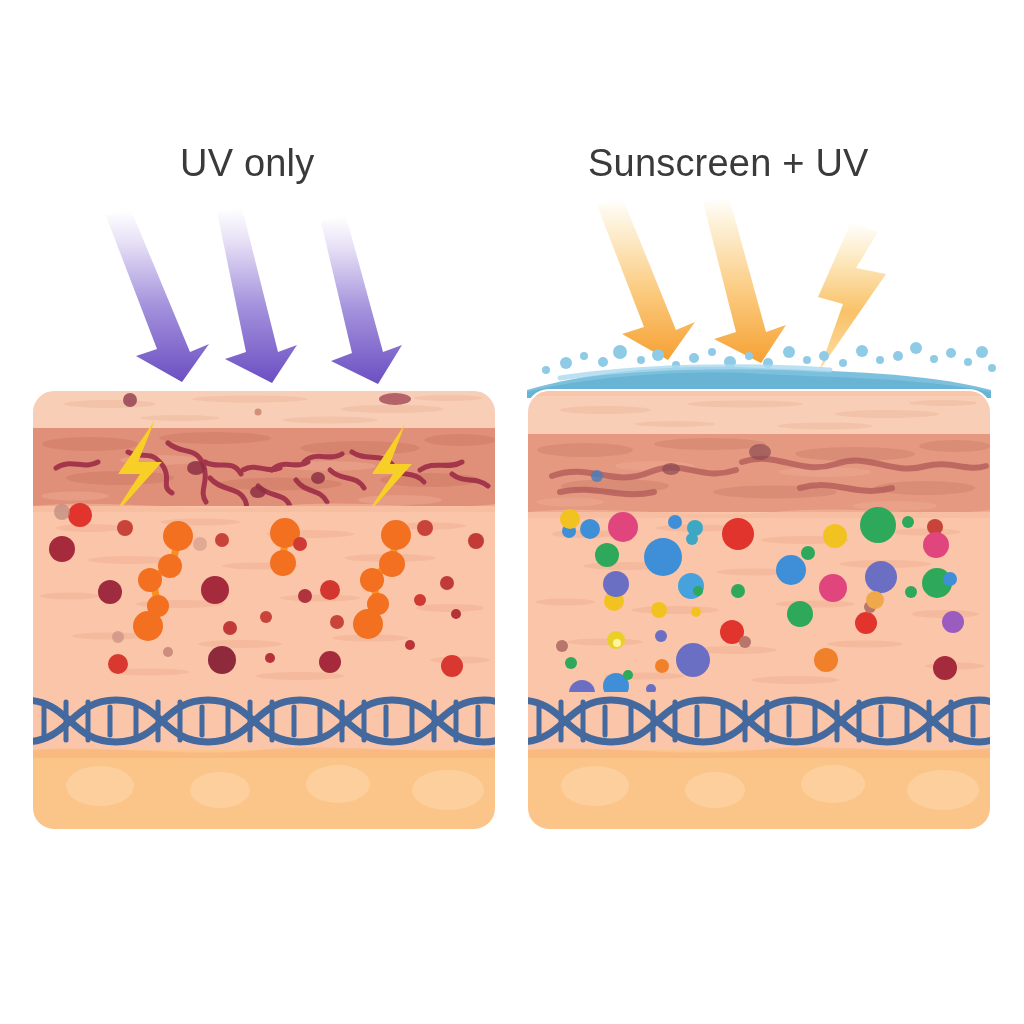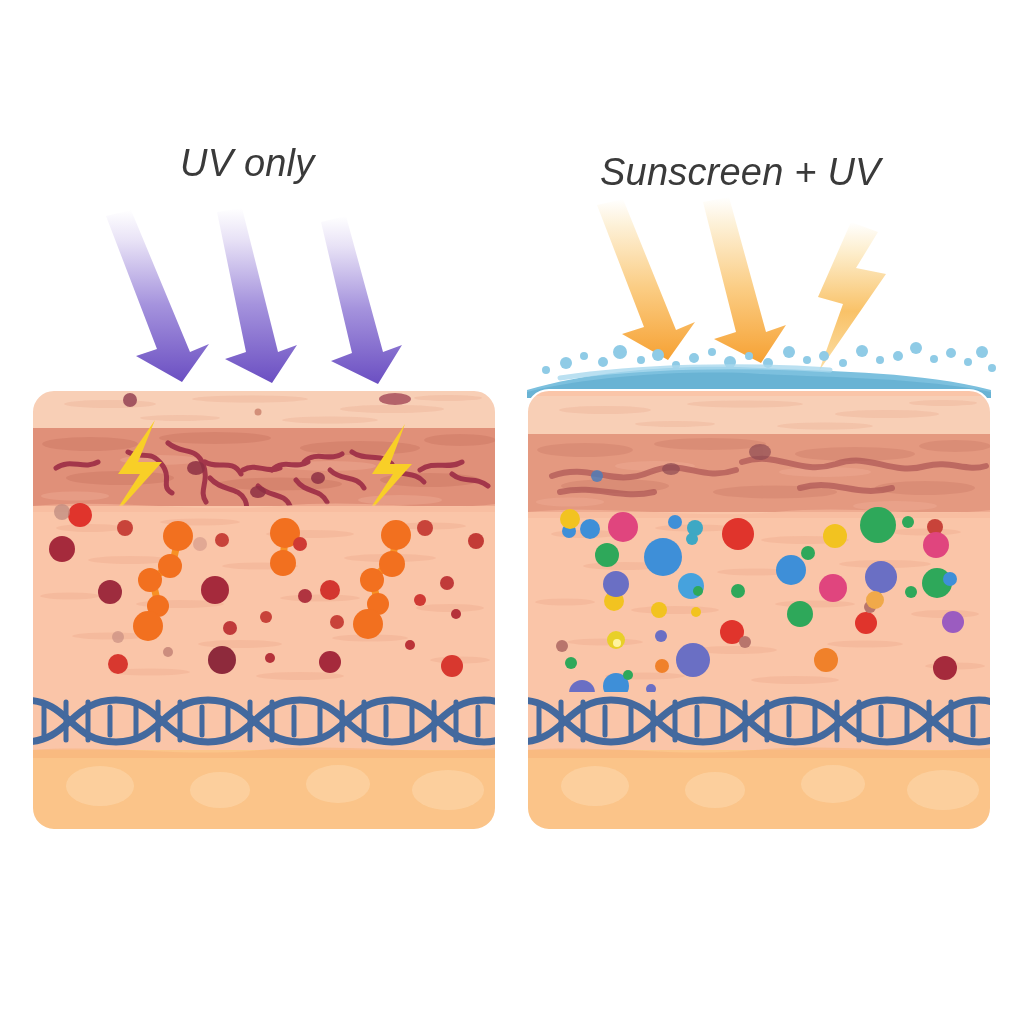--- a/index.html
+++ b/index.html
@@ -3,31 +3,31 @@
 <meta charset="utf-8">
 <style>
   html,body{margin:0;padding:0;}
   body{
     width:1024px;height:1024px;
     background:#ffffff;
     font-family:"Liberation Sans", sans-serif;
     overflow:hidden;
     position:relative;
   }
-  #stage{position:absolute;inset:0;width:1024px;height:1024px;font-style:italic;}
+  #stage{position:absolute;inset:0;width:1024px;height:1024px;}
   .panel-title{
     position:absolute;
     color:#3a3a3a;
     font-size:38px;
     font-weight:400;
     letter-spacing:0.2px;
     white-space:nowrap;
   }
   #title-left{left:180px;top:142px;}
-  #title-right{left:588px;top:151px;margin-left:12px;}
+  #title-right{left:588px;top:142px;}
   svg{display:block;}
 </style>
 </head>
 <body>
 
 <div id="stage">
 
   <div class="panel-title" id="title-left">UV only</div>
 
   <div class="panel-title" id="title-right">Sunscreen + UV</div>

